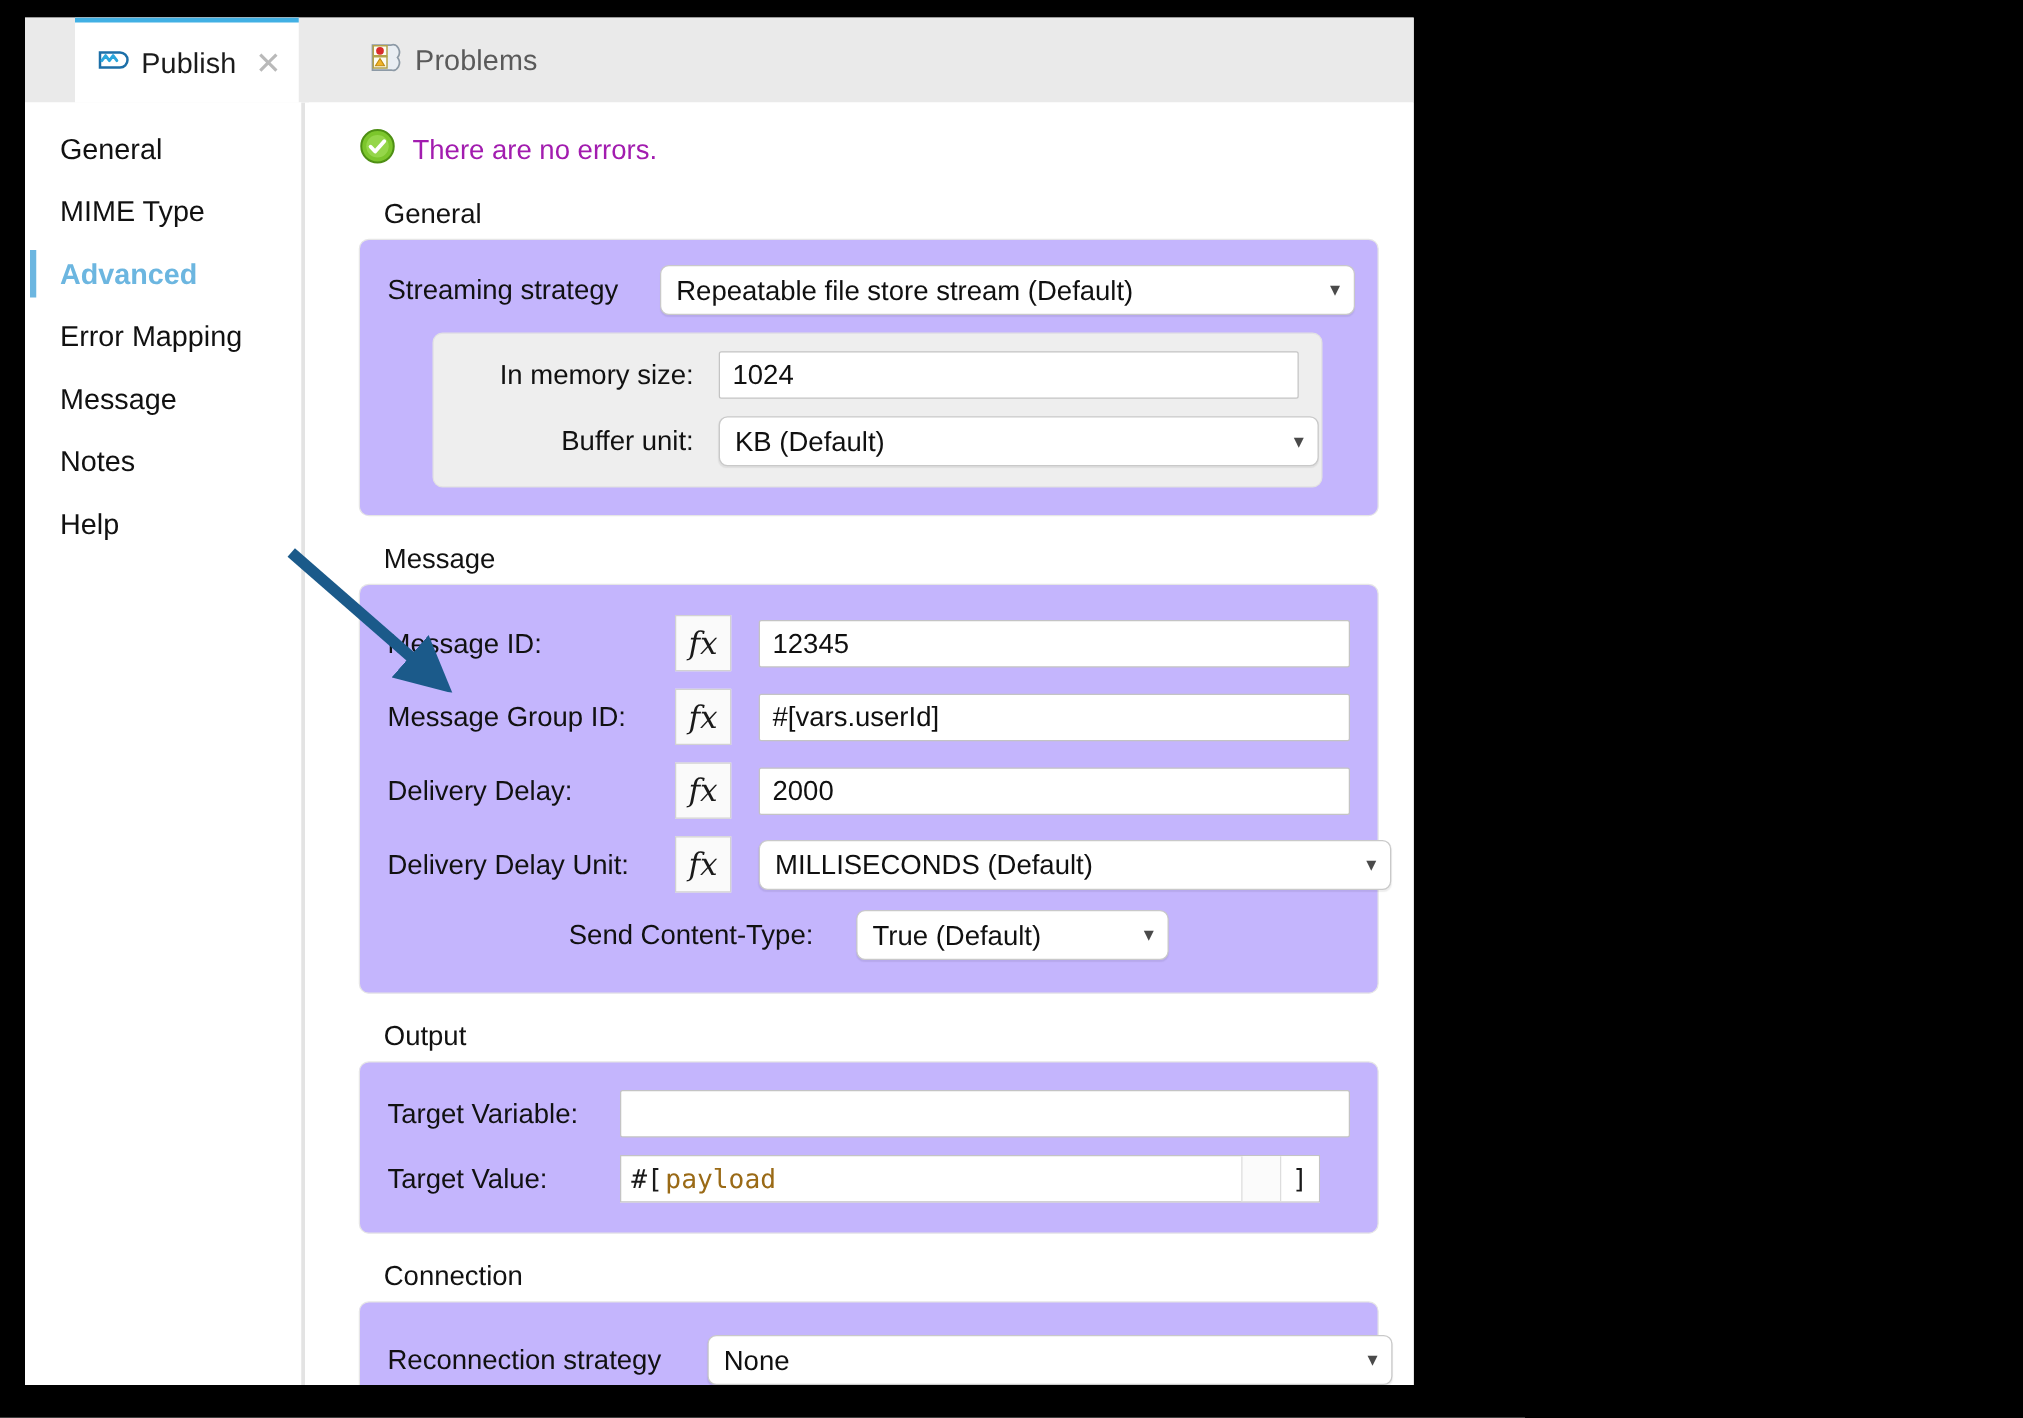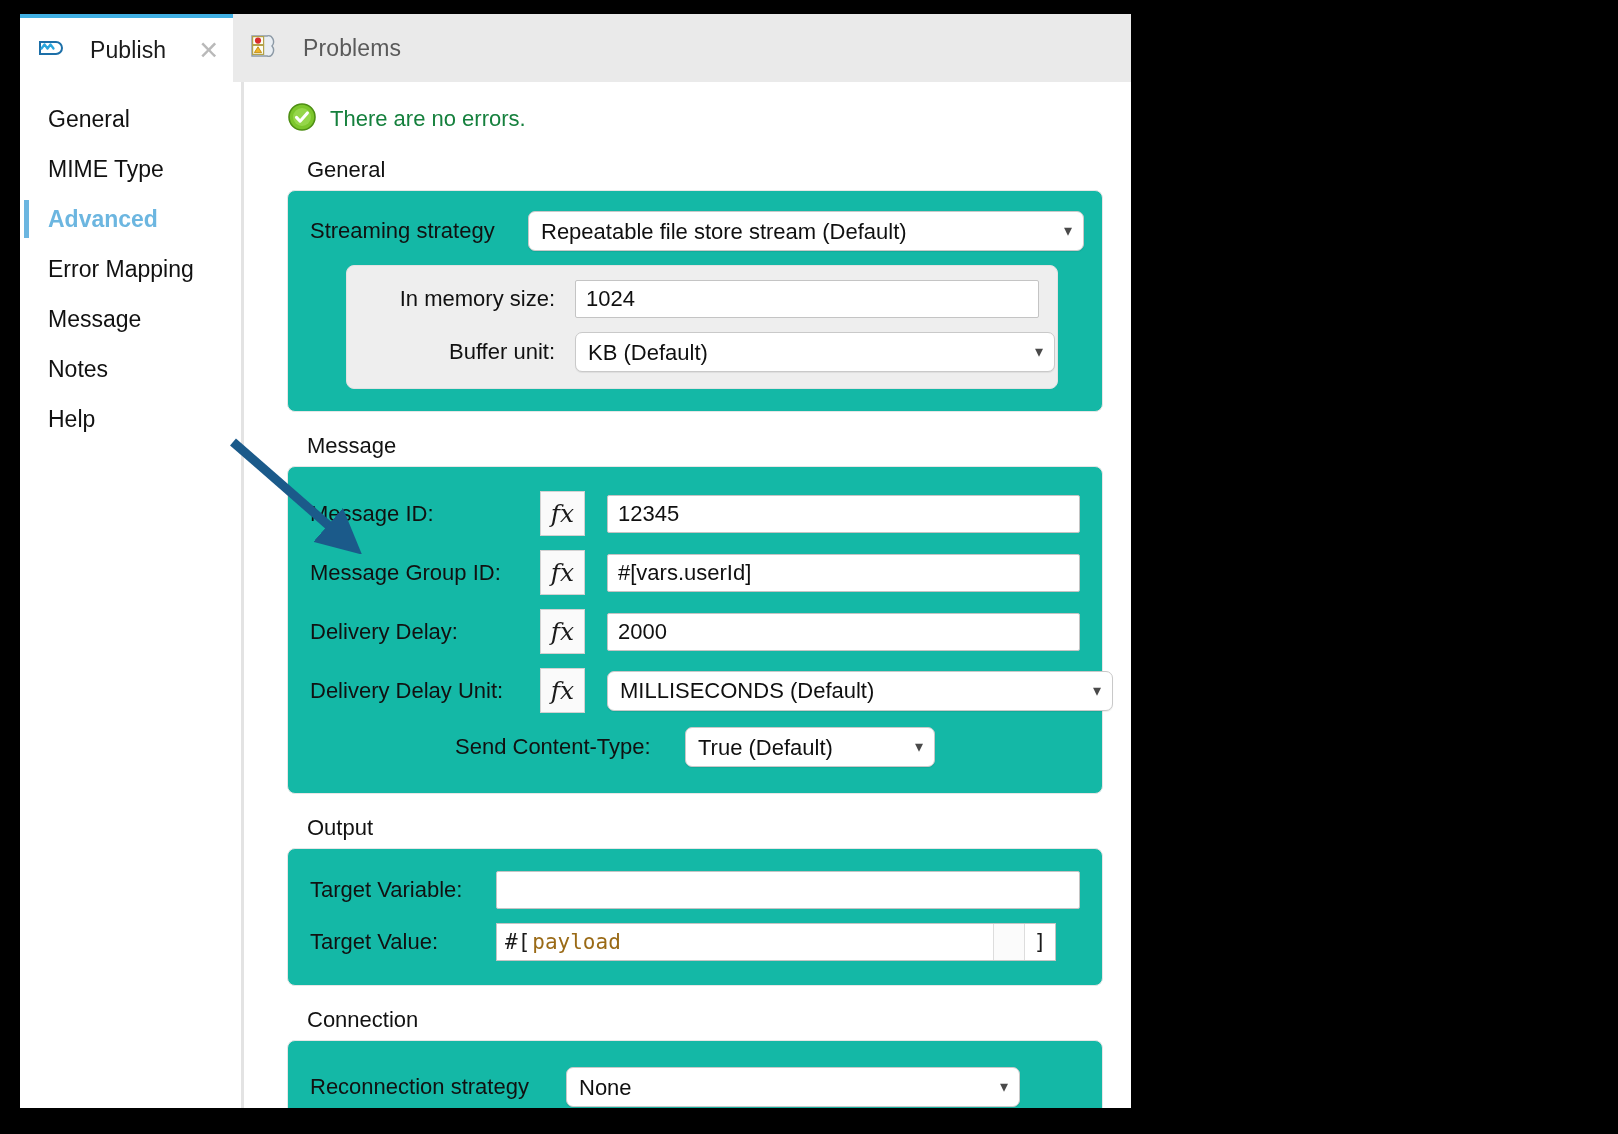--- a/index.html
+++ b/index.html
@@ -33,26 +33,27 @@
     top: 0;
     width: 100%;
     height: 68px;
     background: #eaeaea;
     display: flex;
     align-items: stretch;
   }
   .tab {
     display: flex;
     align-items: center;
-    gap: 26px;
+    gap: 9px;
     padding: 0 14px 0 16px;
     position: relative;
     height: 100%;
     box-sizing: border-box;
     cursor: default;
+    margin-left: 40px;
   }
   .tab.active {
     background: #ffffff;
     border-top: 4px solid #41b0e4;
     padding-top: 0;
   }
   .tab-label {
     font-size: 23px;
     color: #1b1b1b;
     letter-spacing: 0.1px;
@@ -120,31 +121,31 @@
 
   .status-row {
     display: flex;
     align-items: center;
     gap: 13px;
     margin-top: 20px;
     margin-left: 0px;
   }
   .status-text {
     font-size: 22px;
-    color: #15803d;
+    color: #a21caf;
   }
 
   .group-title {
     font-size: 22px;
     color: #121212;
     margin: 21px 0 7px 20px;
   }
 
   .panel {
-    background: #14b8a6;
+    background: #c4b5fd;
     border: 1px solid #e6e6e6;
     border-radius: 8px;
     margin-right: 28px;
     padding: 20px 22px 22px 22px;
     box-sizing: border-box;
   }
   .subpanel {
     background: #eeeeee;
     border: 1px solid #e2e2e2;
     border-radius: 8px;
@@ -444,21 +445,21 @@
         </span>
       </div>
 
     </div>
 
     <div class="group-title">Connection</div>
     <div class="panel" style="padding-top:26px;padding-bottom:40px;">
       <div class="row" style="margin-bottom:0;">
         <span class="lbl w-conn">Reconnection strategy</span>
         <span class="select-wrap">
-          <select class="ctl" style="width:454px;">
+          <select class="ctl" style="width:548px;">
             <option>None</option>
           </select>
           <span class="chev">▾</span>
         </span>
       </div>
     </div>
 
   </div>
 
   <svg class="annot-arrow" viewBox="0 0 145 120">

